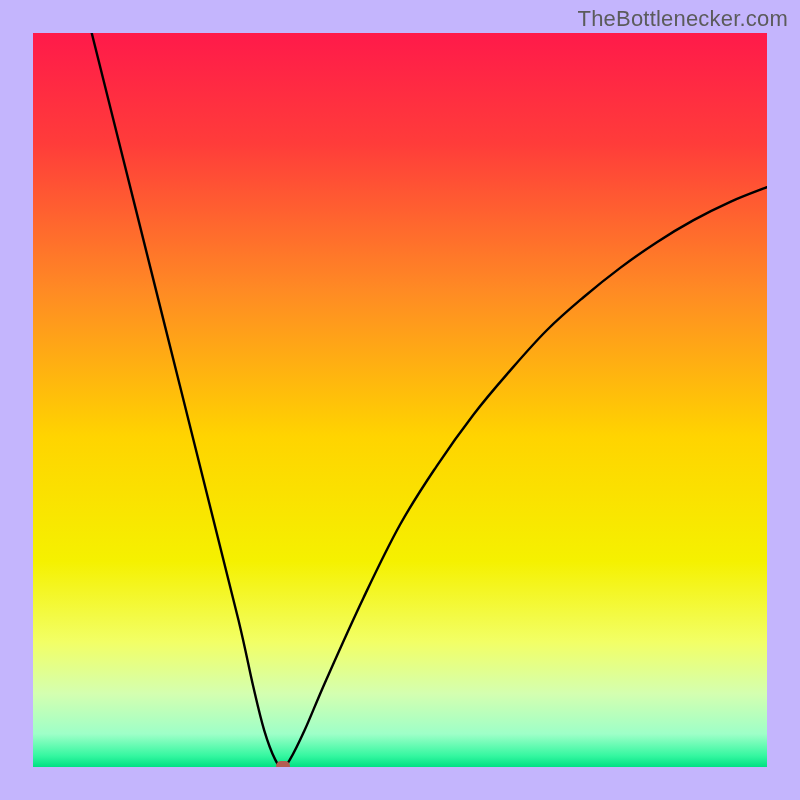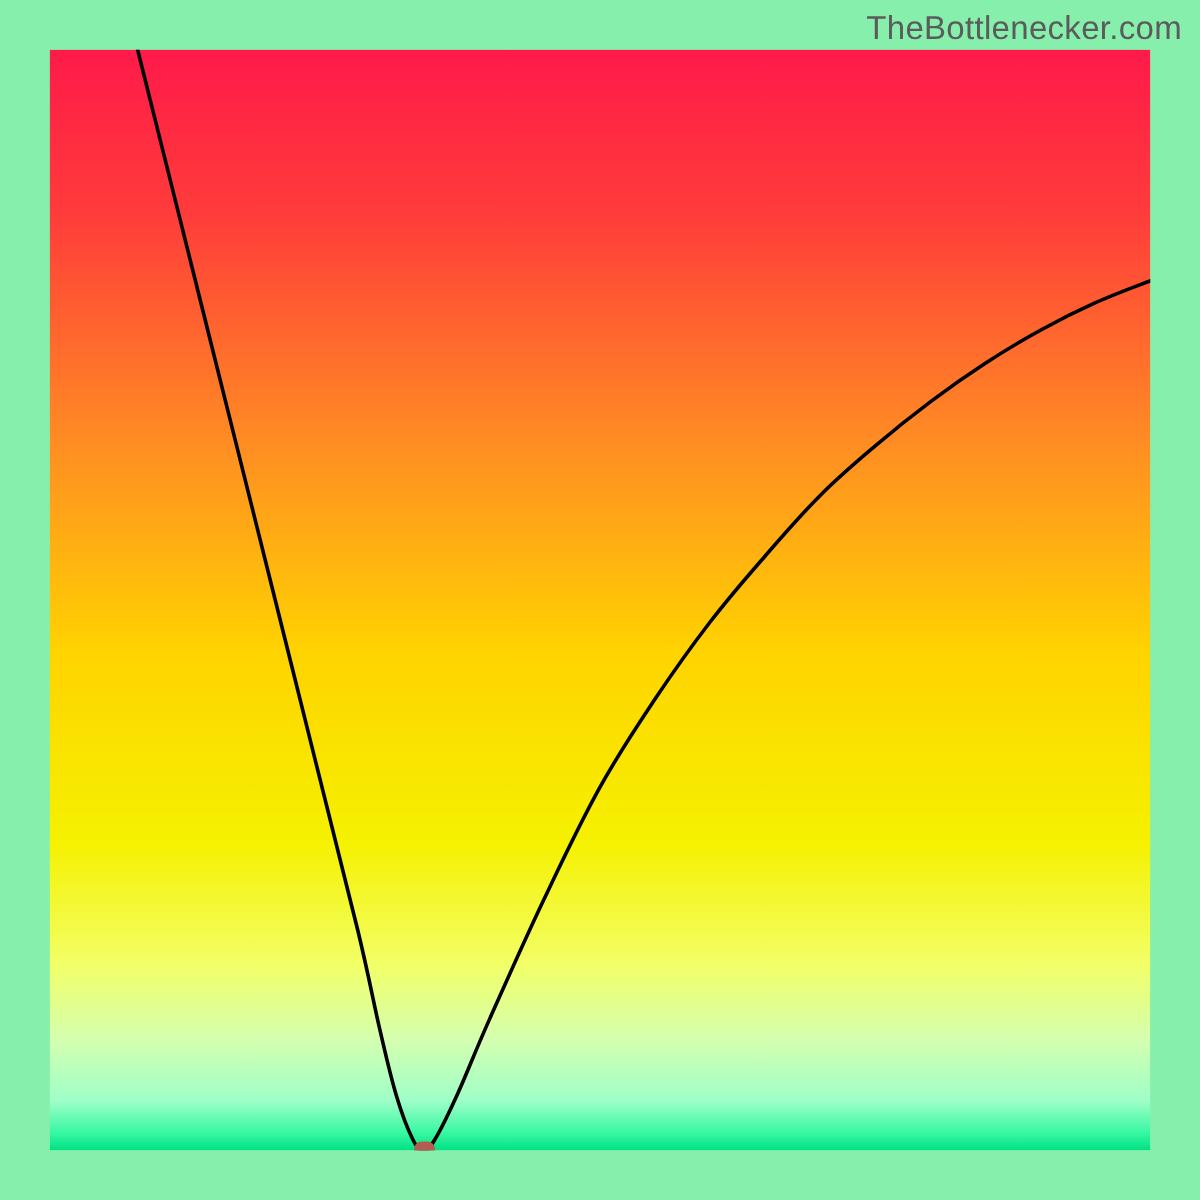--- a/index.html
+++ b/index.html
@@ -10,21 +10,21 @@
     background: #000;
     overflow: hidden;
     font-family: Arial, Helvetica, sans-serif;
   }
   .frame {
     position: absolute;
     top: 0;
     left: 0;
     width: 800px;
     height: 800px;
-    background: #86efac;
+    background: #c4b5fd;
   }
   .plot-area {
     position: absolute;
     top: 33px;
     left: 33px;
     width: 734px;
     height: 734px;
     overflow: hidden;
   }
   .gradient {

